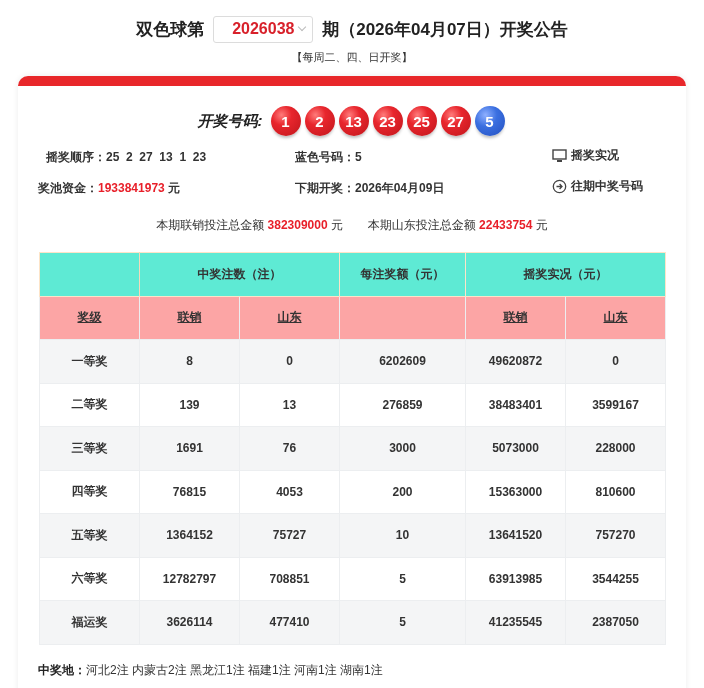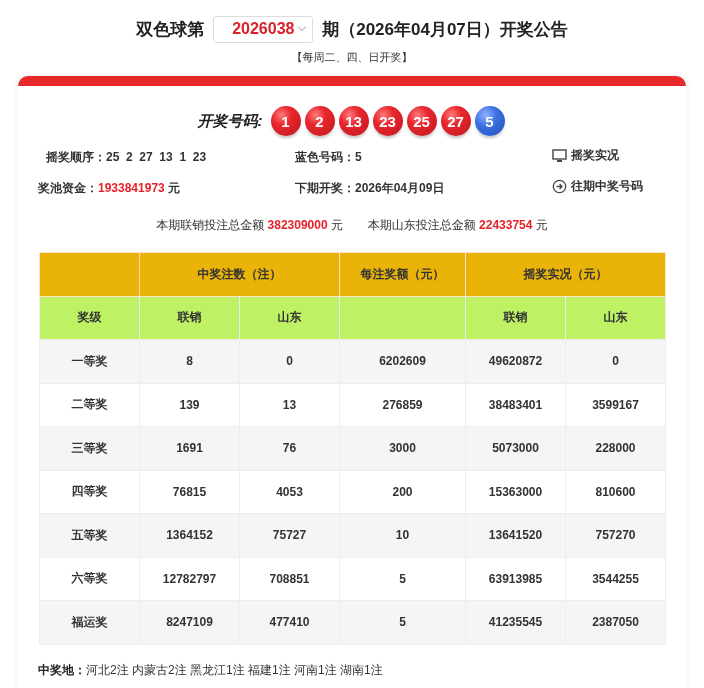--- a/index.html
+++ b/index.html
@@ -26,23 +26,23 @@
   .info .red { color: #e8202a; }
   .info-link { display: flex; align-items: center; cursor: pointer; }
   .info-link svg { margin-right: 4px; }
 
   .sales-row { position: absolute; top: 141px; left: 0; width: 668px; text-align: center; font-size: 12px; color: #333; }
   .sales-row .red { color: #e8202a; font-weight: bold; }
   .sales-row .gap { display: inline-block; width: 18px; }
 
   table.prizes { position: absolute; top: 176px; left: 21px; width: 626px; border-collapse: collapse; font-size: 12px; font-weight: bold; color: #333; table-layout: fixed; }
   table.prizes td, table.prizes th { text-align: center; border: 1px solid #eceef0; height: 43.5px; }
-  table.prizes thead tr.h1 th { background: #eab308; border-color: #fde4c8; font-weight: bold; }
+  table.prizes thead tr.h1 th { background: #5eead4; border-color: #fde4c8; font-weight: bold; }
   table.prizes thead tr.h1 th.first { border-right: 1px solid #f4d9bb; }
-  table.prizes thead tr.h2 th { background: #bef264; font-weight: bold; }
+  table.prizes thead tr.h2 th { background: #fca5a5; font-weight: bold; text-decoration: underline; }
   table.prizes tbody tr:nth-child(odd) td { background: #f4f5f6; }
   table.prizes tbody tr:nth-child(even) td { background: #fff; }
 
   .winners { position: absolute; top: 586px; left: 20px; font-size: 12px; color: #333; }
   .winners b { color: #222; }
 </style>
 </head>
 <body>
 
 <div class="header">
@@ -174,21 +174,21 @@
       <tr>
         <td>六等奖</td>
         <td>12782797</td>
         <td>708851</td>
         <td>5</td>
         <td>63913985</td>
         <td>3544255</td>
       </tr>
       <tr>
         <td>福运奖</td>
-        <td>8247109</td>
+        <td>3626114</td>
         <td>477410</td>
         <td>5</td>
         <td>41235545</td>
         <td>2387050</td>
       </tr>
     </tbody>
   </table>
 
   <div class="winners">
     <b>中奖地：</b><span>河北2注 内蒙古2注 黑龙江1注 福建1注 河南1注 湖南1注</span>

